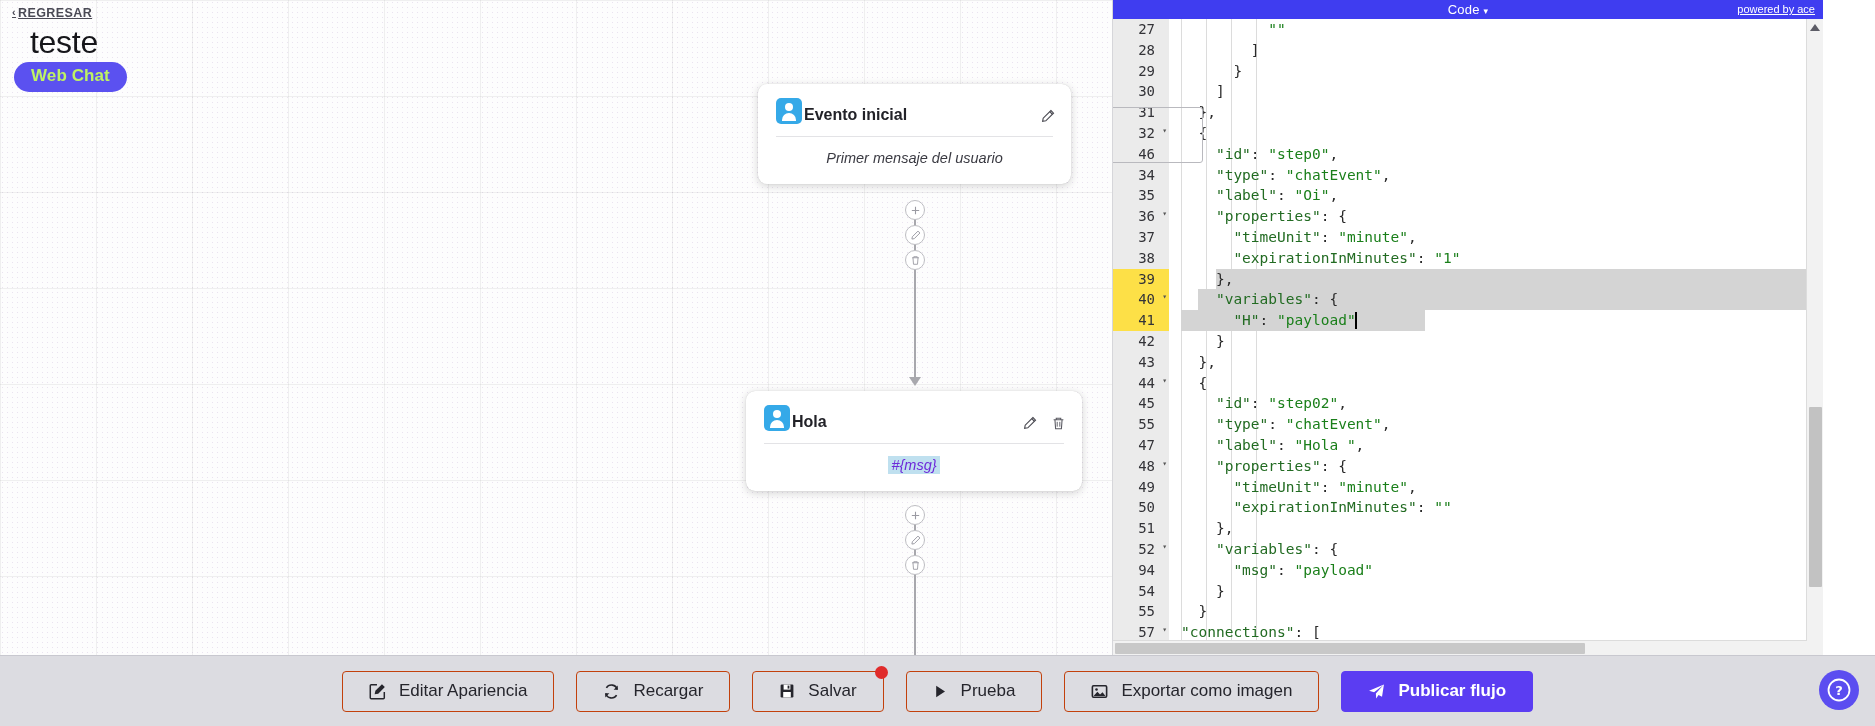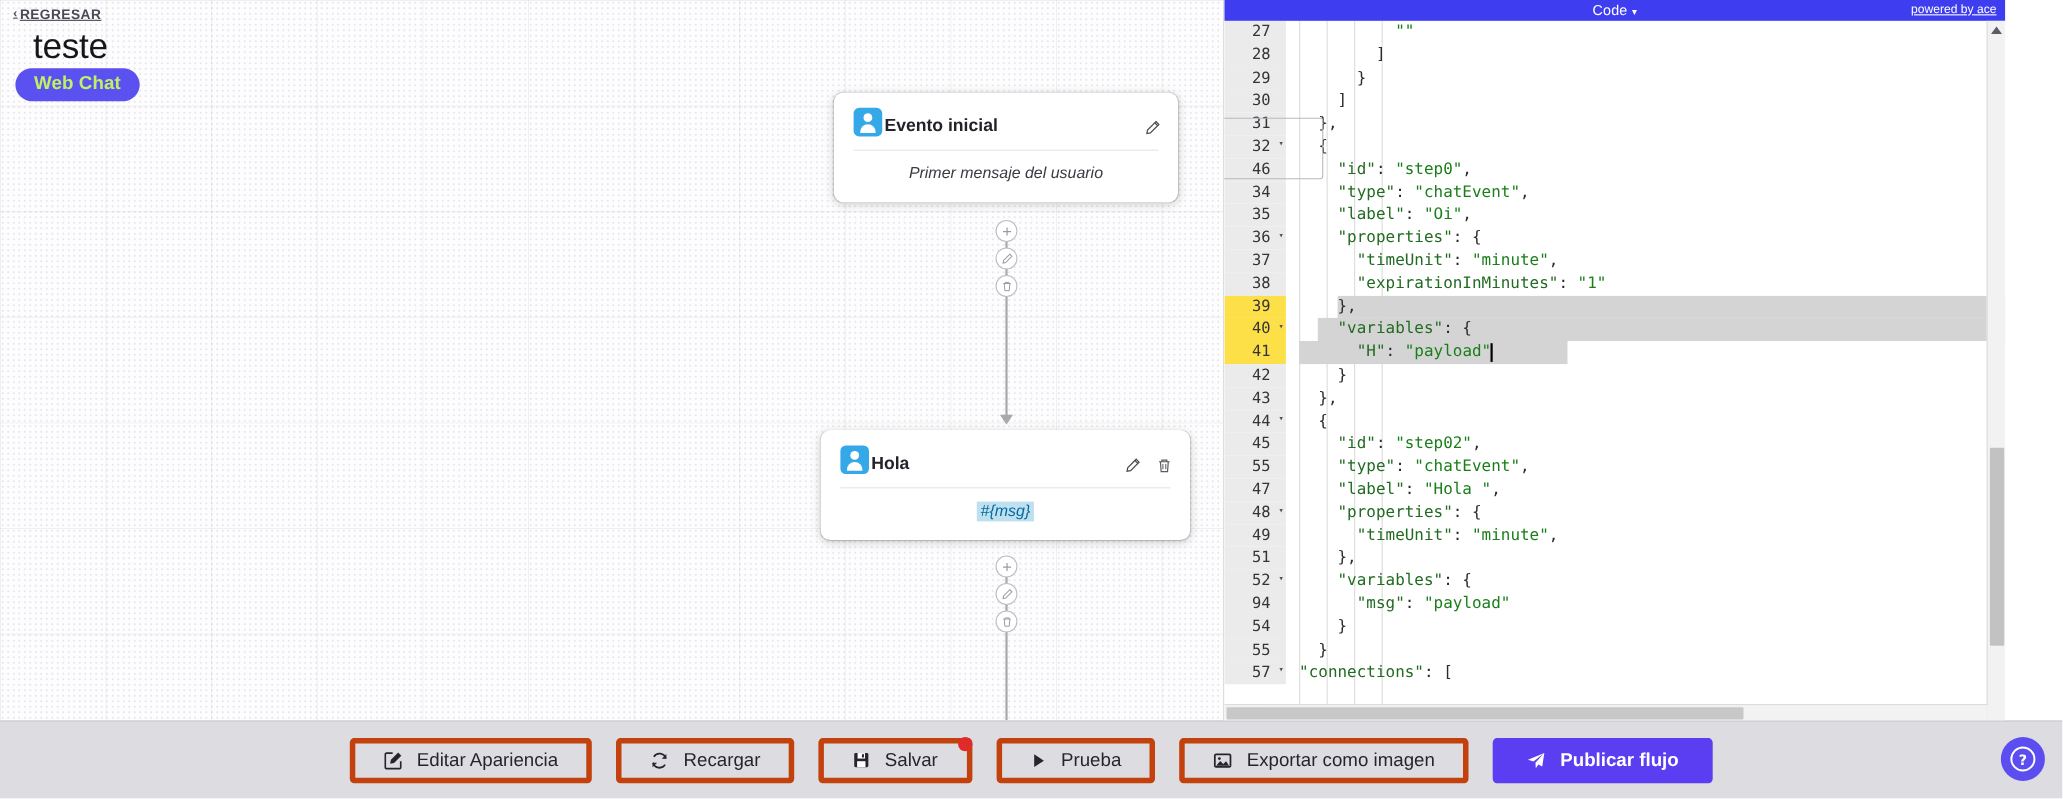--- a/index.html
+++ b/index.html
@@ -133,21 +133,21 @@
   .node-body {
     padding: 13px 18px 18px 18px;
     text-align: center;
     font-size: 14.5px;
     font-style: italic;
     color: #35353c;
   }
   .node-body.muted { color: #3a3a42; }
   .chip-var {
     background: #bfe0ef;
-    color: #0369a1;
+    color: #6d28d9;
     padding: 1px 3px;
     font-size: 14.5px;
   }
 
   #node-start { left: 758px; top: 84px; width: 313px; }
   #node-hola  { left: 746px; top: 391px; width: 336px; }
 
   
   .conn-line {
     position: absolute;
@@ -355,21 +355,21 @@
     gap: 22px;
   }
   .tb-btn {
     position: relative;
     display: flex;
     align-items: center;
     justify-content: center;
     gap: 13px;
     height: 41px;
     padding: 0 26px;
-    border: 5px solid #c2410c;
+    border: 1px solid #c2410c;
     border-radius: 4px;
     background: transparent;
     color: #25252c;
     font-size: 17px;
     font-family: "Liberation Sans", sans-serif;
     cursor: pointer;
   }
   .tb-btn.primary {
     background: #5b3df2;
     border-color: #5b3df2;
@@ -528,20 +528,21 @@
           <div class="code-row sel"><div class="gutter">40<span class="fold">▾</span></div><div class="code-text"><span class="tok-pun">    </span><span class="tok-key">"variables"</span><span class="tok-pun">:</span><span class="tok-pun"> {</span></div></div>
           <div class="code-row sel"><div class="gutter">41</div><div class="code-text"><span class="tok-pun">      </span><span class="tok-key">"H"</span><span class="tok-pun">:</span><span class="tok-pun"> </span><span class="tok-str">"payload"</span></div></div>
           <div class="code-row"><div class="gutter">42</div><div class="code-text"><span class="tok-pun">    }</span></div></div>
           <div class="code-row"><div class="gutter">43</div><div class="code-text"><span class="tok-pun">  },</span></div></div>
           <div class="code-row"><div class="gutter">44<span class="fold">▾</span></div><div class="code-text"><span class="tok-pun">  {</span></div></div>
           <div class="code-row"><div class="gutter">45</div><div class="code-text"><span class="tok-pun">    </span><span class="tok-key">"id"</span><span class="tok-pun">:</span><span class="tok-pun"> </span><span class="tok-str">"step02"</span><span class="tok-pun">,</span></div></div>
           <div class="code-row"><div class="gutter">55</div><div class="code-text"><span class="tok-pun">    </span><span class="tok-key">"type"</span><span class="tok-pun">:</span><span class="tok-pun"> </span><span class="tok-str">"chatEvent"</span><span class="tok-pun">,</span></div></div>
           <div class="code-row"><div class="gutter">47</div><div class="code-text"><span class="tok-pun">    </span><span class="tok-key">"label"</span><span class="tok-pun">:</span><span class="tok-pun"> </span><span class="tok-str">"Hola "</span><span class="tok-pun">,</span></div></div>
           <div class="code-row"><div class="gutter">48<span class="fold">▾</span></div><div class="code-text"><span class="tok-pun">    </span><span class="tok-key">"properties"</span><span class="tok-pun">:</span><span class="tok-pun"> {</span></div></div>
           <div class="code-row"><div class="gutter">49</div><div class="code-text"><span class="tok-pun">      </span><span class="tok-key">"timeUnit"</span><span class="tok-pun">:</span><span class="tok-pun"> </span><span class="tok-str">"minute"</span><span class="tok-pun">,</span></div></div>
+          <div class="code-row"><div class="gutter">50</div><div class="code-text"><span class="tok-pun">      </span><span class="tok-key">"expirationInMinutes"</span><span class="tok-pun">:</span><span class="tok-pun"> </span><span class="tok-str">""</span></div></div>
           <div class="code-row"><div class="gutter">51</div><div class="code-text"><span class="tok-pun">    },</span></div></div>
           <div class="code-row"><div class="gutter">52<span class="fold">▾</span></div><div class="code-text"><span class="tok-pun">    </span><span class="tok-key">"variables"</span><span class="tok-pun">:</span><span class="tok-pun"> {</span></div></div>
           <div class="code-row"><div class="gutter">94</div><div class="code-text"><span class="tok-pun">      </span><span class="tok-key">"msg"</span><span class="tok-pun">:</span><span class="tok-pun"> </span><span class="tok-str">"payload"</span></div></div>
           <div class="code-row"><div class="gutter">54</div><div class="code-text"><span class="tok-pun">    }</span></div></div>
           <div class="code-row"><div class="gutter">55</div><div class="code-text"><span class="tok-pun">  }</span></div></div>
           <div class="code-row"><div class="gutter">57<span class="fold">▾</span></div><div class="code-text"><span class="tok-key">"connections"</span><span class="tok-pun">:</span><span class="tok-pun"> [</span></div></div>
         </div>
 
       <div id="fold-overlay"></div>
       <div id="cursor-caret" style="left: 242px; top: 293.2px; height: 16.8px;"></div>

